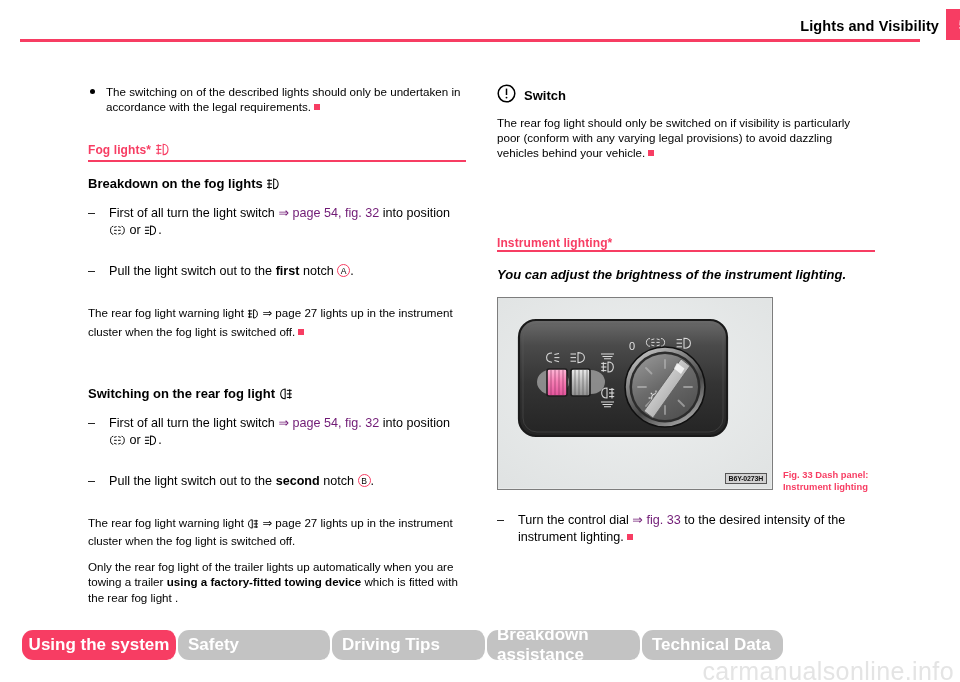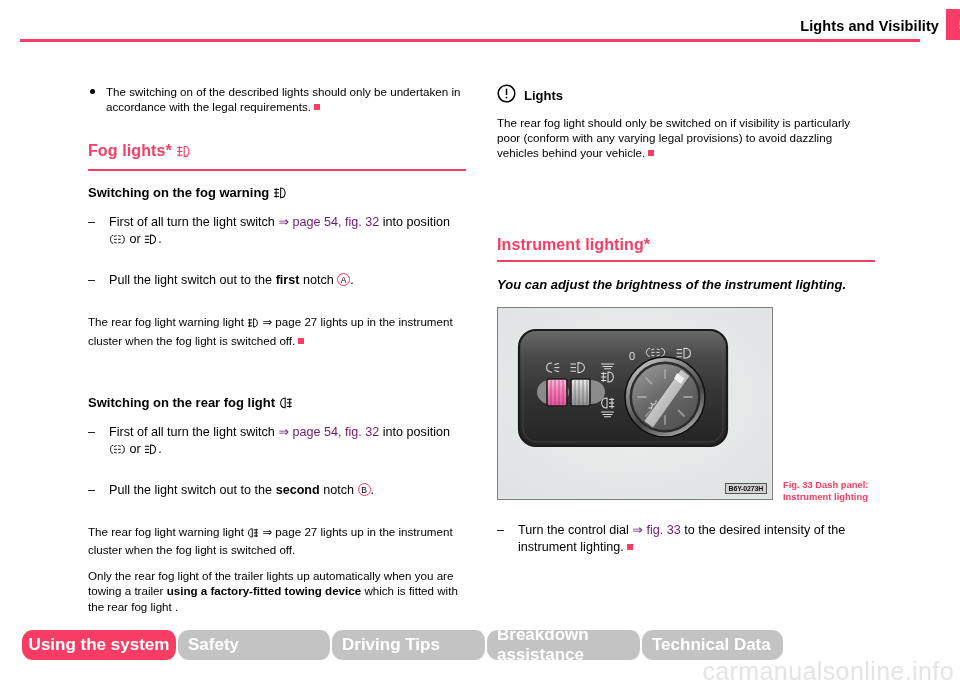--- a/index.html
+++ b/index.html
@@ -103,23 +103,22 @@
   .dash-item .dash {
     position: absolute;
     left: 0;
     top: 0;
     font-size: 12.6px;
   }
 
   
   .sec-head {
     color: #f73d63;
-    font-size: 16px;
-    font-weight: bold;
-    padding-bottom: 6px;
+    font-size: 12px;
+    font-weight: bold;
     border-bottom: 2px solid #f73d63;
     margin-bottom: 14px;
     letter-spacing: .1px;
   }
   .sub-head {
     font-size: 13px;
     font-weight: bold;
     color: #000;
     margin-bottom: 11px;
   }
@@ -278,21 +277,21 @@
           <line x1="1.2" y1="3.6" x2="6.4" y2="3.6"></line>
           <line x1="1.2" y1="7.4" x2="6.4" y2="7.4"></line>
           <line x1="1.2" y1="11.2" x2="6.4" y2="11.2"></line>
           <line x1="3.3" y1="2.3" x2="3.3" y2="12.5"></line>
         </g>
       </svg>
     </span>
   </div>
 
   <div class="sub-head">
-    <span>Switching on the fog warning</span>
+    <span>Breakdown on the fog lights</span>
     <span class="sym">
       <svg width="14" height="14" viewBox="0 0 15 15">
         <g stroke="#000" stroke-width="1.1" fill="none">
           <path d="M8.2 2.2 C11.4 2.2 13.0 4.6 13.0 7.4 C13.0 10.2 11.4 12.6 8.2 12.6 L8.2 2.2 Z"></path>
           <line x1="1.2" y1="3.6" x2="6.4" y2="3.6"></line>
           <line x1="1.2" y1="7.4" x2="6.4" y2="7.4"></line>
           <line x1="1.2" y1="11.2" x2="6.4" y2="11.2"></line>
           <line x1="3.3" y1="2.3" x2="3.3" y2="12.5"></line>
         </g>
       </svg>
@@ -451,21 +450,21 @@
 <div class="col col-right">
 
   <div class="caution-head">
     <span class="caution-icon">
       <svg width="19" height="19" viewBox="0 0 19 19">
         <circle cx="9.5" cy="9.5" r="8.3" fill="none" stroke="#000" stroke-width="1.5"></circle>
         <line x1="9.5" y1="4.6" x2="9.5" y2="11.0" stroke="#000" stroke-width="1.5"></line>
         <circle cx="9.5" cy="13.6" r="0.95" fill="#000"></circle>
       </svg>
     </span>
-    <span class="caution-label">Lights</span>
+    <span class="caution-label">Switch</span>
   </div>
   <div class="para">
     <span>The rear fog light should only be switched on if visibility is particularly poor (conform with any varying legal provisions) to avoid dazzling vehicles behind your vehicle.</span><span class="endmark"></span>
   </div>
 
   <div class="spacer-28"></div>
   <div class="spacer-28"></div>
   <div class="spacer-8"></div>
 
   <div class="sec-head">

